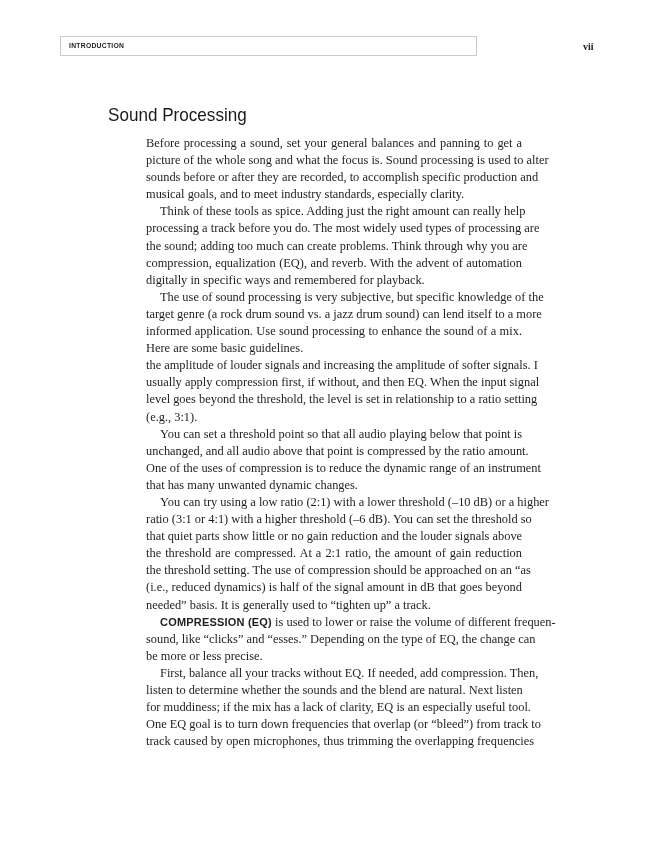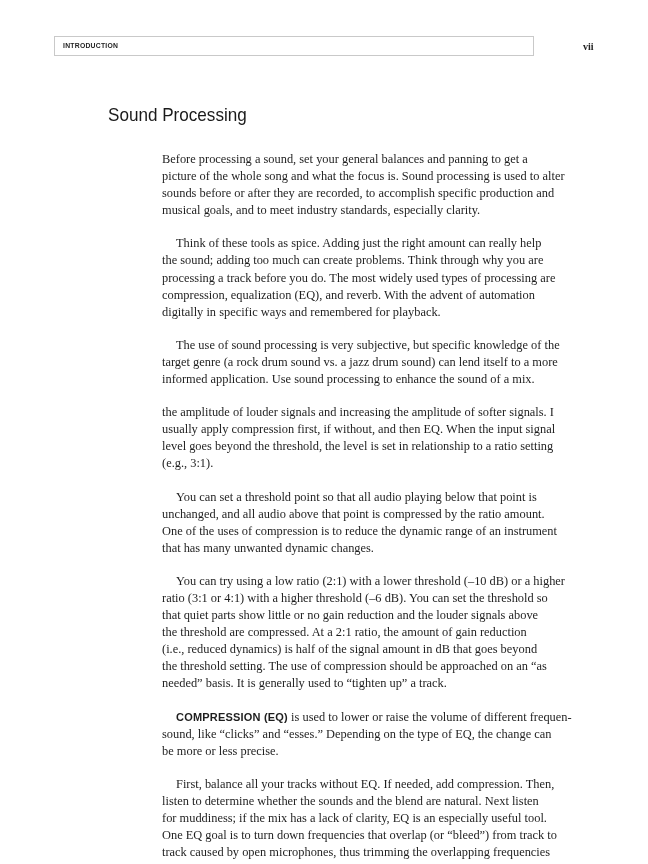--- a/index.html
+++ b/index.html
@@ -1,21 +1,21 @@
 <!DOCTYPE html>
 <html><head>
 <meta charset="utf-8">
 <style>
   html, body { margin: 0; padding: 0; }
   body {
     width: 648px; height: 864px; background: #ffffff; position: relative;
     overflow: hidden; color: #1e1e1e;
   }
   .header-box {
-    position: absolute; left: 54px; top: 36px; width: 480px; height: 20px;
+    position: absolute; left: 60px; top: 36px; width: 417px; height: 20px;
     border: 1px solid #c9c9c9; box-sizing: border-box; background: #fff;
   }
   .running-head {
     position: absolute; left: 8px; top: 4px;
     font-family: "Liberation Sans", sans-serif; font-weight: bold;
     font-size: 8px; letter-spacing: 0.3px; color: #222;
     transform: scaleX(0.85); transform-origin: left center;
   }
   .page-number {
     position: absolute; left: 583px; top: 41px;
@@ -26,21 +26,21 @@
     position: absolute; left: 108px; top: 104px;
     font-family: "Liberation Sans", sans-serif; font-size: 19px;
     color: #1a1a1a; transform: scaleX(0.9); transform-origin: left center;
     margin: 0; font-weight: normal;
   }
   .body-text {
     position: absolute; left: 146px; top: 135px; width: 376px;
     font-family: "Liberation Serif", serif; font-size: 12.4px;
     line-height: 17.1px; color: #1e1e1e;
   }
-  .para { margin: 16px; }
+  .para { margin: 0; }
   .line { display: block; text-align: justify; text-align-last: justify; white-space: nowrap; height: 17.1px; }
   .line.last { text-align-last: left; }
   .indent { padding-left: 14px; }
   .runin {
     font-family: "Liberation Sans", sans-serif; font-weight: bold;
     font-size: 11px; letter-spacing: 0.2px;
   }
 </style>
 </head>
 <body>
@@ -54,49 +54,50 @@
 
 <div class="body-text" id="body-text">
     <div class="para">
       <span class="line"><span>Before processing a sound, set your general balances and panning to get a</span></span>
       <span class="line"><span>picture of the whole song and what the focus is. Sound processing is used to alter</span></span>
       <span class="line"><span>sounds before or after they are recorded, to accomplish specific production and</span></span>
       <span class="line last"><span>musical goals, and to meet industry standards, especially clarity.</span></span>
     </div>
     <div class="para">
       <span class="line indent"><span>Think of these tools as spice. Adding just the right amount can really help</span></span>
+      <span class="line"><span>processing a track before you do. The most widely used types of processing are</span></span>
       <span class="line"><span>the sound; adding too much can create problems. Think through why you are</span></span>
-      <span class="line"><span>processing a track before you do. The most widely used types of processing are</span></span>
       <span class="line"><span>compression, equalization (EQ), and reverb. With the advent of automation</span></span>
       <span class="line last"><span>digitally in specific ways and remembered for playback.</span></span>
     </div>
     <div class="para">
       <span class="line indent"><span>The use of sound processing is very subjective, but specific knowledge of the</span></span>
       <span class="line"><span>target genre (a rock drum sound vs. a jazz drum sound) can lend itself to a more</span></span>
       <span class="line"><span>informed application. Use sound processing to enhance the sound of a mix.</span></span>
+      <span class="line last"><span>Here are some basic guidelines.</span></span>
     </div>
     <div class="para">
       <span class="line"><span>the amplitude of louder signals and increasing the amplitude of softer signals. I</span></span>
       <span class="line"><span>usually apply compression first, if without, and then EQ. When the input signal</span></span>
       <span class="line"><span>level goes beyond the threshold, the level is set in relationship to a ratio setting</span></span>
       <span class="line last"><span>(e.g., 3:1).</span></span>
     </div>
     <div class="para">
       <span class="line indent"><span>You can set a threshold point so that all audio playing below that point is</span></span>
       <span class="line"><span>unchanged, and all audio above that point is compressed by the ratio amount.</span></span>
       <span class="line"><span>One of the uses of compression is to reduce the dynamic range of an instrument</span></span>
       <span class="line last"><span>that has many unwanted dynamic changes.</span></span>
     </div>
     <div class="para">
       <span class="line indent"><span>You can try using a low ratio (2:1) with a lower threshold (–10 dB) or a higher</span></span>
       <span class="line"><span>ratio (3:1 or 4:1) with a higher threshold (–6 dB). You can set the threshold so</span></span>
       <span class="line"><span>that quiet parts show little or no gain reduction and the louder signals above</span></span>
       <span class="line"><span>the threshold are compressed. At a 2:1 ratio, the amount of gain reduction</span></span>
+      <span class="line"><span>the threshold setting. The use of compression should be approached on an “as</span></span>
       <span class="line"><span>(i.e., reduced dynamics) is half of the signal amount in dB that goes beyond</span></span>
-      <span class="line"><span>the threshold setting. The use of compression should be approached on an “as</span></span>
       <span class="line last"><span>needed” basis. It is generally used to “tighten up” a track.</span></span>
     </div>
     <div class="para">
       <span class="line indent"><span class="runin">COMPRESSION (EQ)</span><span> is used to lower or raise the volume of different frequen-</span></span>
       <span class="line"><span>sound, like “clicks” and “esses.” Depending on the type of EQ, the change can</span></span>
       <span class="line last"><span>be more or less precise.</span></span>
     </div>
     <div class="para">
       <span class="line indent"><span>First, balance all your tracks without EQ. If needed, add compression. Then,</span></span>
       <span class="line"><span>listen to determine whether the sounds and the blend are natural. Next listen</span></span>

